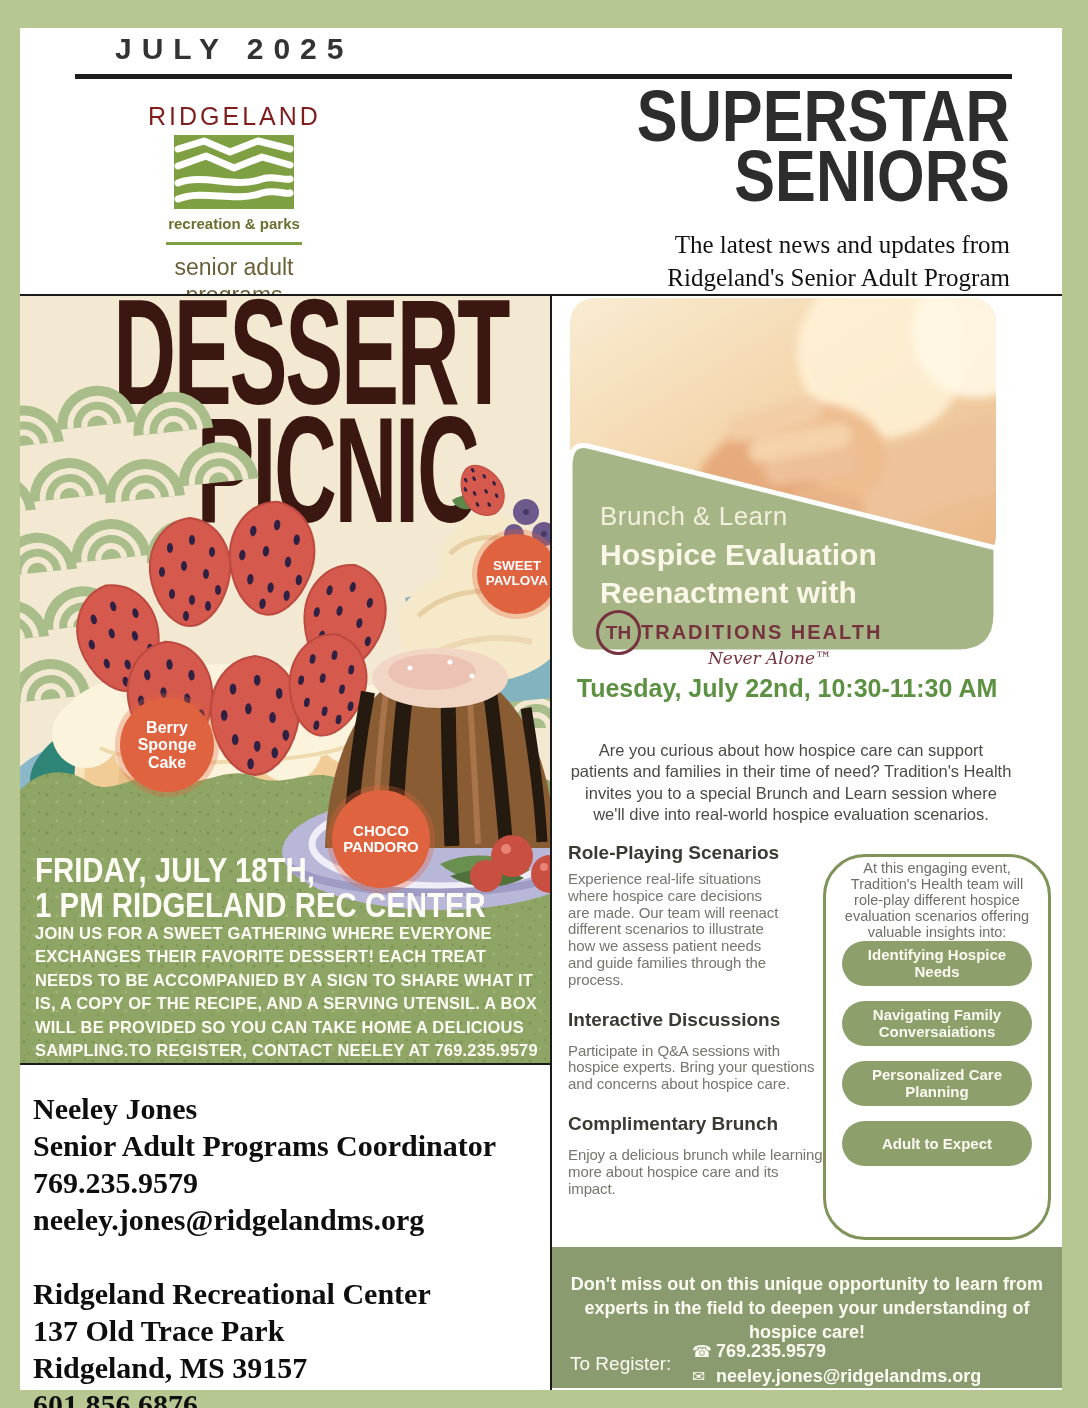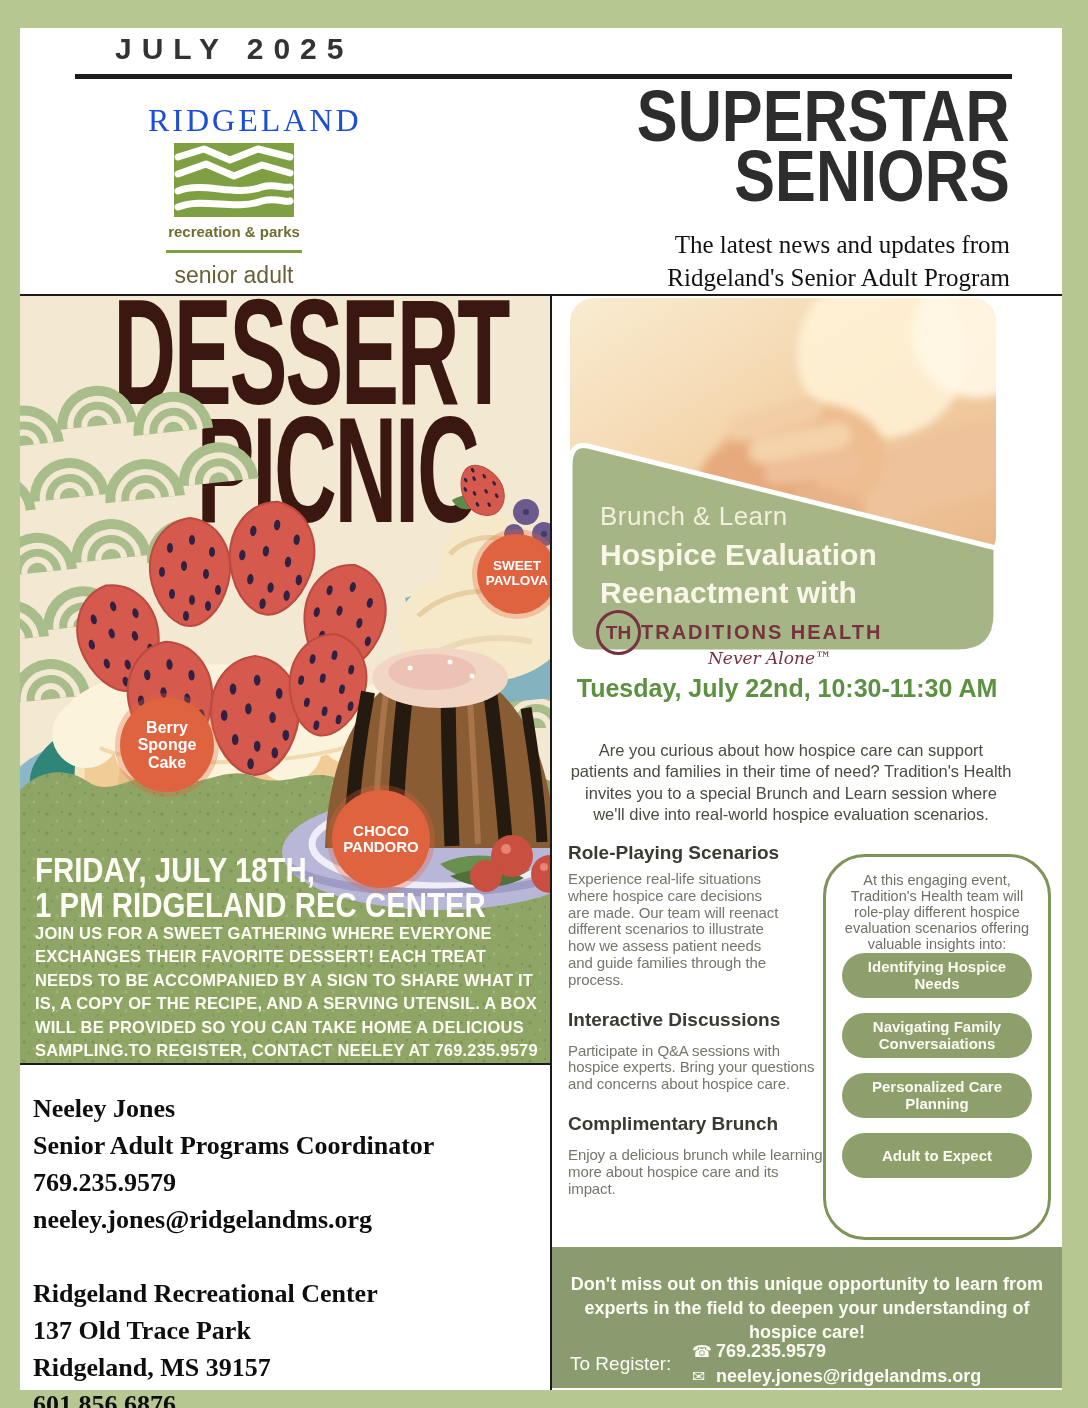--- a/index.html
+++ b/index.html
@@ -6,21 +6,21 @@
   html,body { width:1088px; height:1408px; }
   body { font-family:"Liberation Sans", sans-serif; }
   .canvas { position:relative; width:1088px; height:1408px; background:#b6c791; overflow:hidden; }
   .sheet { position:absolute; left:20px; top:28px; width:1042px; height:1362px; background:#ffffff; }
 
   
   .issue { position:absolute; left:115px; top:32px; font-size:30px; font-weight:bold; letter-spacing:10px; color:#333333; }
   .rule  { position:absolute; left:75px; top:74px; width:937px; height:5px; background:#1d1d1d; }
 
   .logo-block { position:absolute; left:148px; top:102px; width:172px; text-align:center; }
-  .logo-name { font-size:32px; color:#1d4ed8; letter-spacing:3px;font-family:Liberation Serif, serif; }
+  .logo-name { font-size:25px; color:#7f1d1d; letter-spacing:3px; }
   .logo-waves { margin-top:4px; }
   .logo-dept { font-size:15px; font-weight:bold; color:#6e6e30; margin-top:2px; }
   .logo-divider { width:136px; height:3px; background:#7ea043; margin:10px auto 8px auto; }
   .logo-program { font-size:23px; color:#6b5f38; line-height:1.22; }
 
   .masthead { position:absolute; right:78px; top:86px; text-align:right; }
   .mast-line { font-size:72px; font-weight:bold; color:#2d2d2d; line-height:60px; transform:scaleX(.85); transform-origin:right center; }
   .tagline { margin-top:22px; font-family:"Liberation Serif", serif; font-size:25px; color:#121212; line-height:1.32; }
 
   .topline { position:absolute; left:20px; top:294px; width:1042px; height:2px; background:#1a1a1a; }
@@ -38,21 +38,21 @@
            box-shadow:0 0 0 5px rgba(224,99,64,.30); }
   .badge-pavlova { left:457px; top:238px; width:80px; height:80px; font-size:13.5px; text-transform:uppercase; }
   .badge-berry   { left:100px; top:402px; width:94px;  height:94px;  font-size:16px; }
   .badge-choco   { left:312px; top:494px; width:98px; height:98px; font-size:15px; text-transform:uppercase; }
   .poster-when { position:absolute; z-index:3; left:15px; top:556px; color:#fdfdf6; font-weight:bold; font-size:35px; line-height:1.0; text-transform:uppercase; transform:scaleX(.84); transform-origin:left top; white-space:nowrap; }
   .poster-body { position:absolute; z-index:3; left:15px; top:626px; width:506px; color:#fdfdf6; font-weight:bold; font-size:16.5px; line-height:1.42; letter-spacing:.2px; }
 
   
   .contact { position:absolute; left:20px; top:1065px; width:530px; height:325px; background:#ffffff;
              font-family:"Liberation Serif", serif; font-weight:bold; color:#0e0e0e;
-             font-size:26px; line-height:37px; padding:25px 0 0 13px; }
+             font-size:30px; line-height:37px; padding:25px 0 0 13px; }
   .contact .gap { height:37px; }
 
   
   .flyer { position:absolute; left:552px; top:296px; width:510px; height:1094px; background:#ffffff; }
   .hero { position:absolute; left:0; top:2px; }
   .kicker   { position:absolute; left:48px; top:205px; font-size:26px; color:#f3efdd; letter-spacing:.5px; }
   .headline { position:absolute; left:48px; top:240px; font-size:30px; font-weight:bold; color:#faf6e8; line-height:1.25; }
   .brand-row { position:absolute; left:44px; top:314px; display:flex; align-items:center; }
   .th-badge { width:45px; height:45px; border:3px solid #76323f; border-radius:50%; color:#76323f; font-weight:bold; font-size:19px; display:flex; align-items:center; justify-content:center; letter-spacing:0; }
   .brand-name { font-size:20px; font-weight:bold; color:#76323f; letter-spacing:2px; }
@@ -61,21 +61,21 @@
   .datetime { position:absolute; left:0; top:378px; width:470px; text-align:center; font-size:25px; font-weight:bold; color:#5d9142; }
   .location { position:absolute; left:0; top:409px; width:470px; text-align:center; font-size:25px; font-weight:bold; color:#5d9142; }
   .intro { position:absolute; left:18px; top:444px; width:442px; text-align:center; font-size:16.5px; font-weight:normal; color:#4b4b43; line-height:1.3; }
 
   .sections { position:absolute; left:16px; top:546px; width:258px; }
   .sec-h { font-size:19px; font-weight:bold; color:#3a3a32; margin-bottom:7px; }
   .sec-p { font-size:15px; color:#76766d; line-height:1.12; margin-bottom:20px; letter-spacing:-.1px; }
   .sec-p.narrow { width:218px; }
   .sec-p.sp { margin-top:12px; }
 
-  .hl-box { position:absolute; left:271px; top:558px; width:228px; height:386px; border:3px solid #7e9458; border-radius:42px; background:#ffffff; padding:16px 10px 0 10px; }
+  .hl-box { position:absolute; left:271px; top:558px; width:228px; height:386px; border:3px solid #7e9458; border-radius:42px; background:#ffffff; padding:4px 10px 0 10px; }
   .hl-intro { text-align:center; font-size:14.5px; color:#6f6f67; line-height:1.1; }
   .pill { margin:0 6px 15px 6px; min-height:45px; border-radius:24px; background:#8d9f6b; color:#fbfbf2; font-weight:bold;
           font-size:15px; line-height:1.15; display:flex; align-items:center; justify-content:center; text-align:center; padding:4px 10px; }
   .pill:first-of-type { margin-top:12px; }
 
   .flyer-footer { position:absolute; left:0; top:951px; width:510px; height:141px; background:#8a9b6f; color:#fcfcf2; }
   .ff-message { margin:26px auto 0 auto; width:478px; text-align:center; font-size:18px; font-weight:bold; line-height:1.33; }
   .ff-register { position:absolute; left:18px; top:92px; width:480px; display:flex; align-items:center; }
   .ff-label { font-size:19px; font-weight:normal; width:122px; }
   .ff-lines { font-size:18px; font-weight:bold; line-height:24px; }

